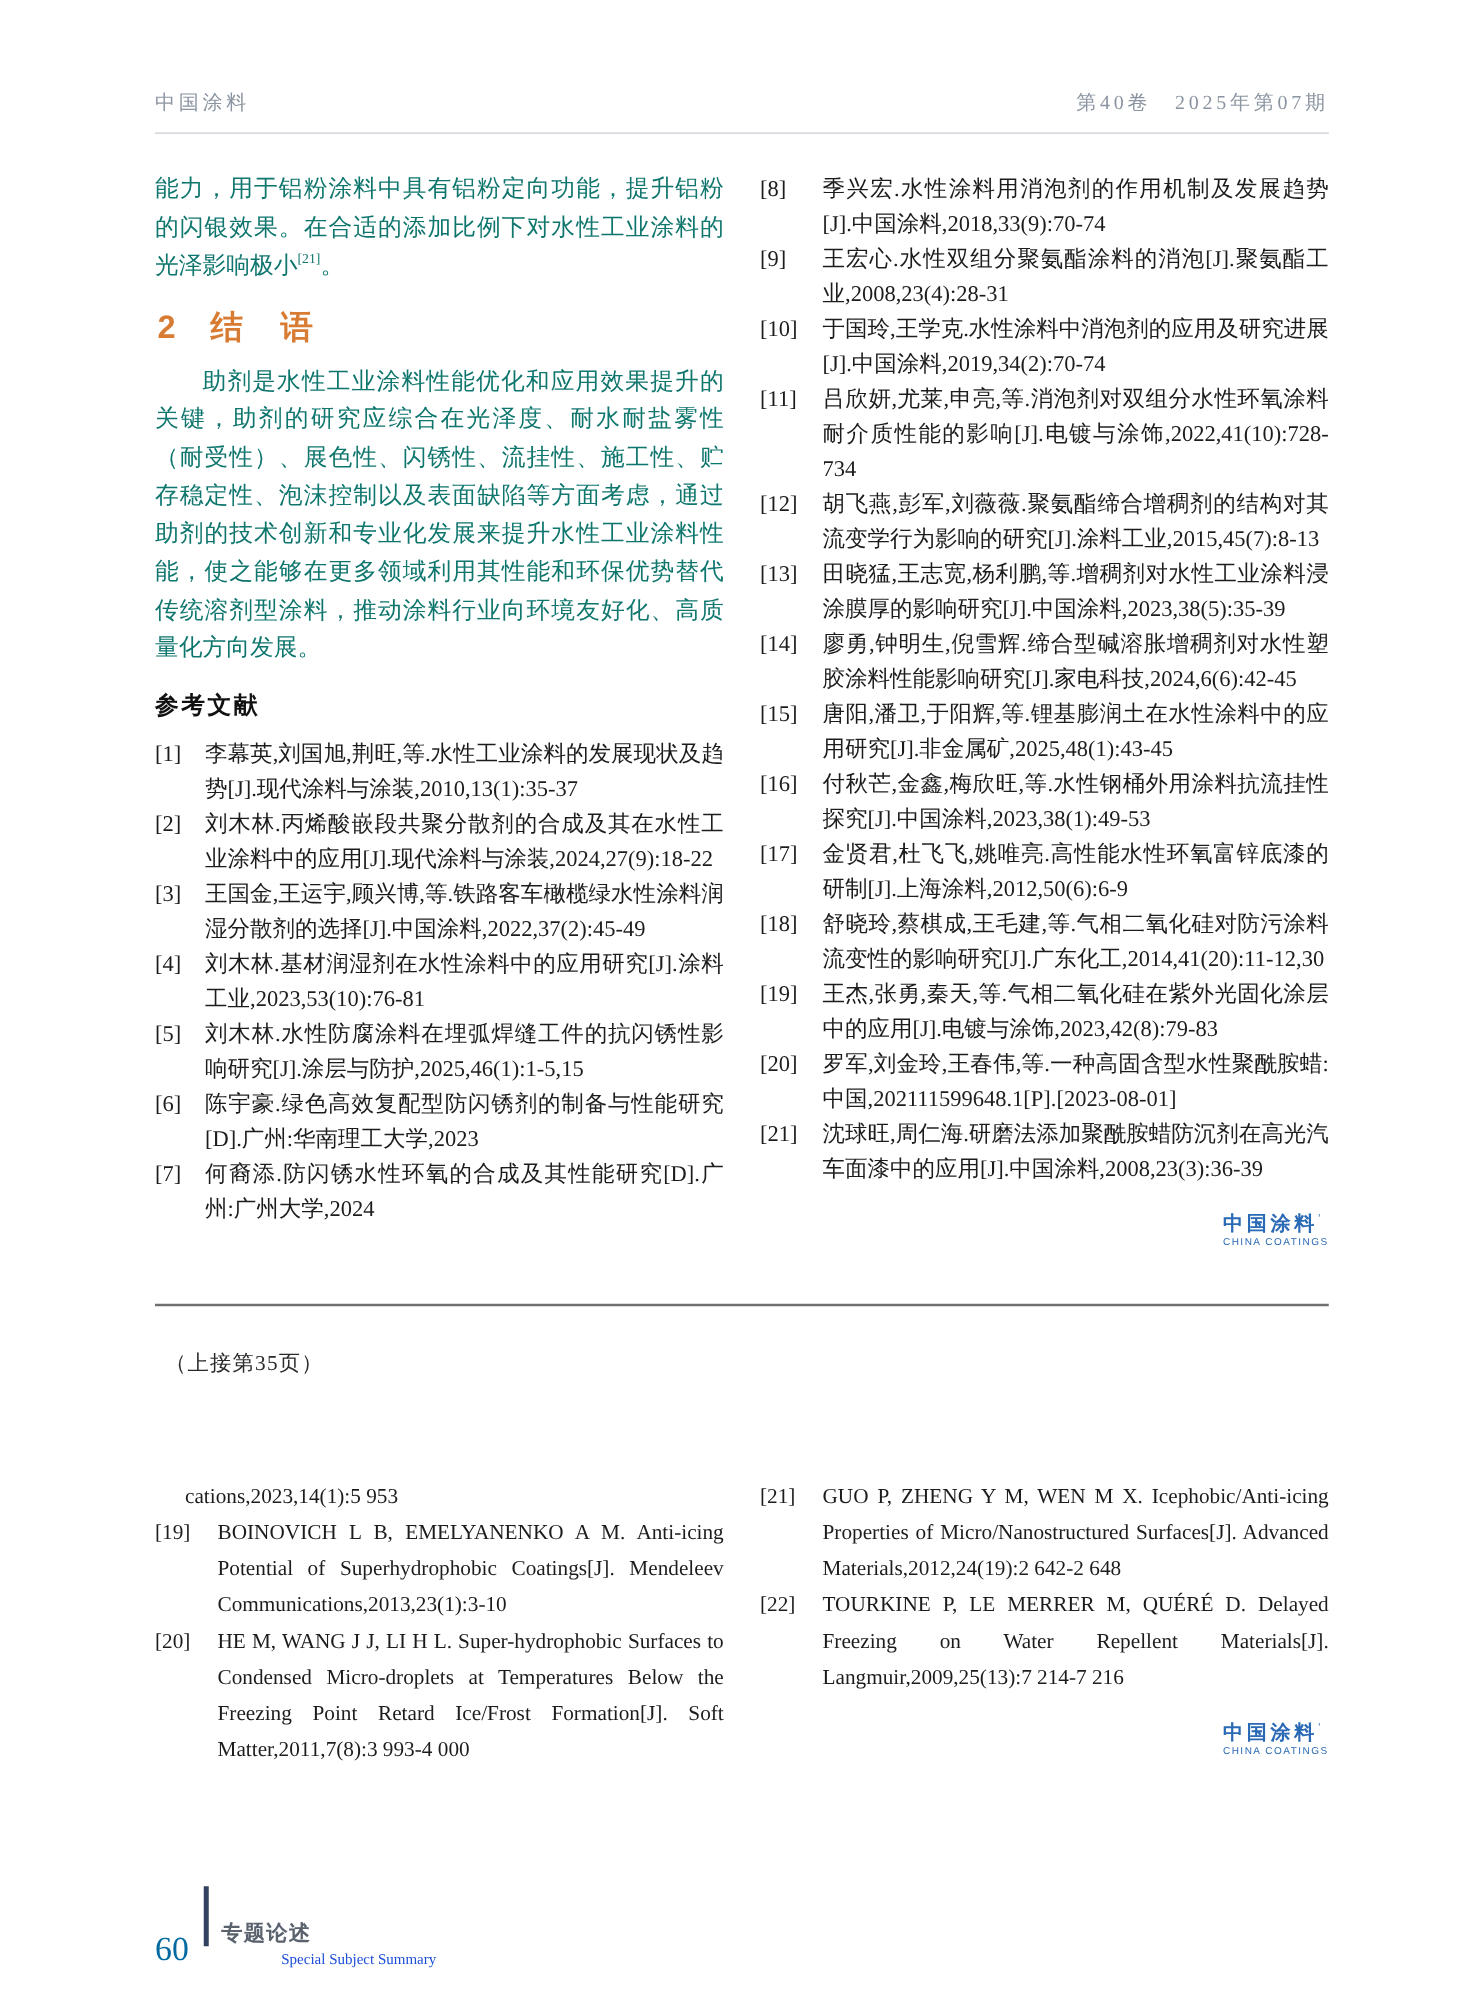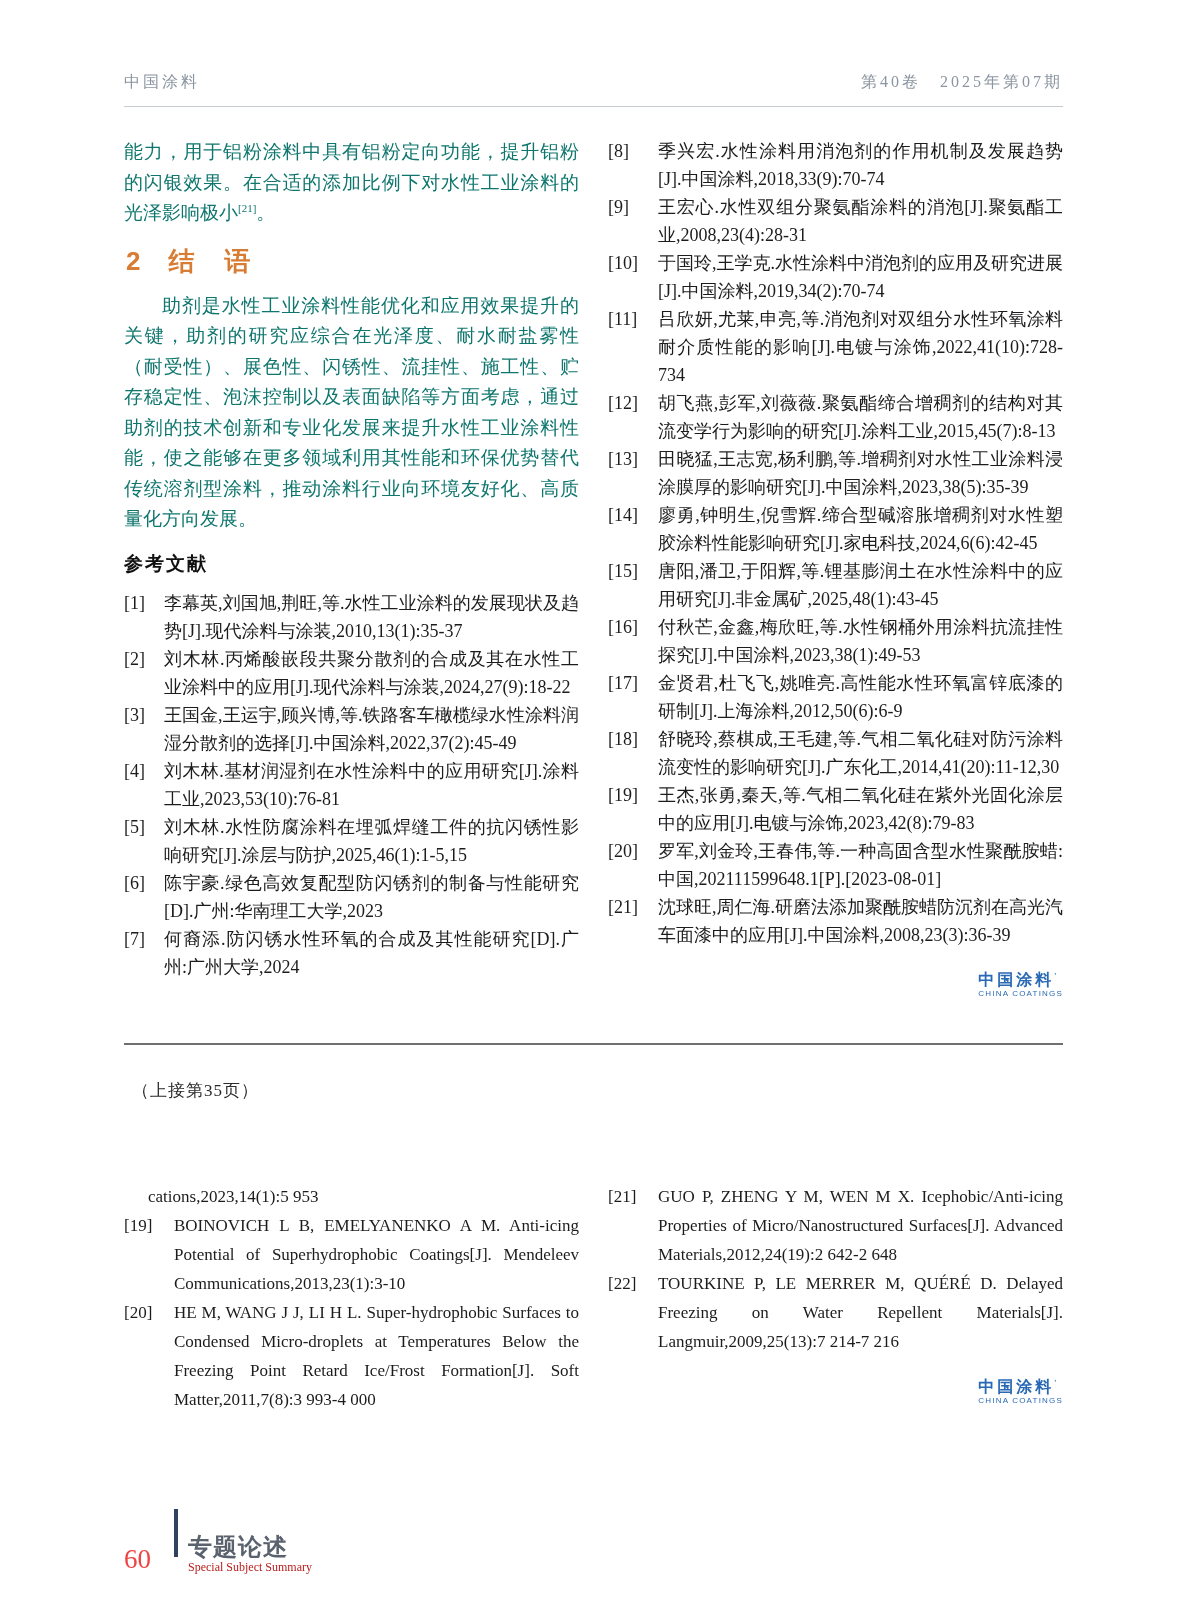--- a/index.html
+++ b/index.html
@@ -57,28 +57,28 @@
   .refs-en .ref { font-size: 17px; line-height: 29px; }
   .carryover { margin: 0 0 0 24px; font-size: 17px; line-height: 29px; }
   
   .logo { margin-top: 22px; margin-left: auto; width: fit-content; text-align: left;
           font-family: "Liberation Sans", "DejaVu Sans", sans-serif; }
   .logo .logo-cn { color: #2a6ab5; font-weight: bold; font-size: 16px; letter-spacing: 3px; line-height: 17px; }
   .logo .logo-mark { color: #2a6ab5; font-size: 9px; vertical-align: super; line-height: 0; }
   .logo .logo-en { color: #2a6ab5; font-size: 8px; font-weight: normal; letter-spacing: 1.2px; line-height: 10px; }
   
   .page-footer { position: absolute; left: 124px; top: 1490px; display: flex; align-items: center; }
-  .page-footer .pageno { font-size: 27px; color: #ef4444; margin-right: 23px; align-self: flex-end; }
+  .page-footer .pageno { font-size: 27px; color: #0369a1; margin-right: 12px; align-self: flex-end; }
   .page-footer .bar { width: 4px; height: 48px; background: #31415f; margin-right: 10px; }
   .page-footer .titles { display: flex; flex-direction: column; justify-content: center; }
   .page-footer .cn {
     font-family: "Liberation Sans", "DejaVu Sans", sans-serif;
-    font-weight: bold; font-size: 24px; color: #5a626e; letter-spacing: 1px; line-height: 24px; margin-top: 45px;
-  }
-  .page-footer .en { font-size: 12px; color: #b91c1c; line-height: 16px; }
+    font-weight: bold; font-size: 17px; color: #5a626e; letter-spacing: 1px; line-height: 24px; margin-top: 45px;
+  }
+  .page-footer .en { font-size: 12px; color: #1d4ed8; line-height: 16px; margin-left: 48px; }
 </style>
 </head>
 <body>
 
 <div class="page">
 
   <header class="journal-header">
     <span>中国涂料</span>
     <span>第40卷　2025年第07期</span>
   </header>

